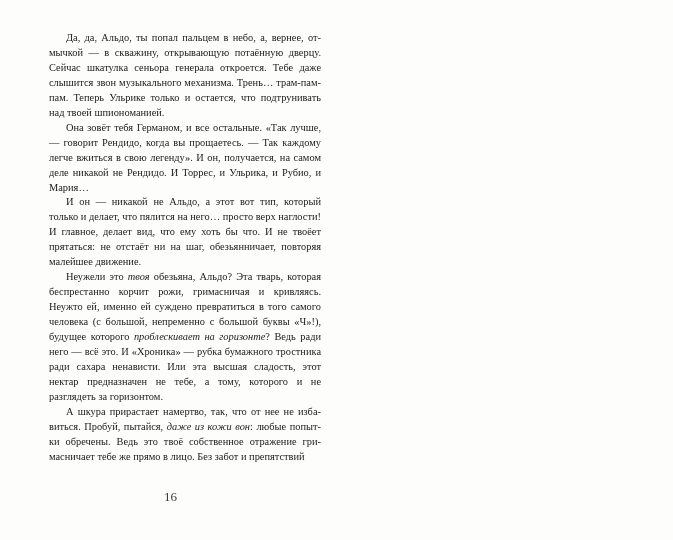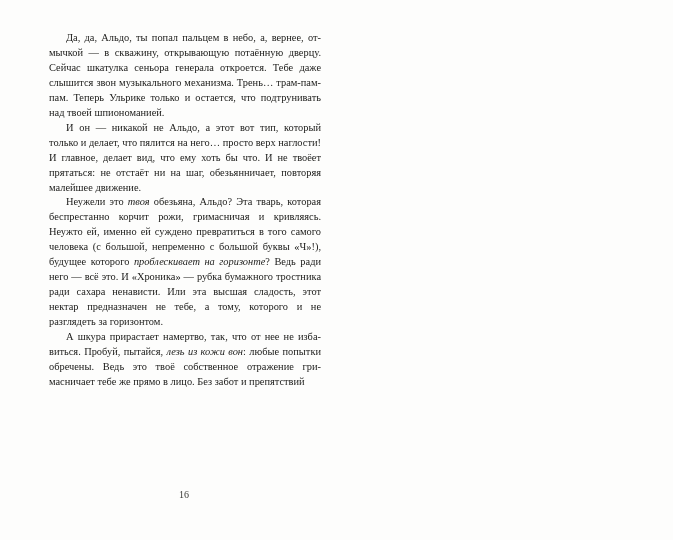--- a/index.html
+++ b/index.html
@@ -62,42 +62,42 @@
     margin: 0;
     text-indent: 17px;
   }
 
   .textblock i,
   .footnotes i {
   }
 
   .pagenum {
     position: absolute;
-    font-size: 10px;
+    font-size: 13px;
     color: #3a3a36;
-    text-align: center;
     width: 40px;
   }
 
   .pagenum-left {
     left: 164px;
     top: 489px;
   }
 </style>
 </head>
 <body>
 
 <div id="spread">
 
   <div class="page page-left">
     <div class="textblock" id="left-body">
         <p><span>Да, да, Альдо, ты попал пальцем в небо, а, вернее, от­мычкой — в скважину, открывающую потаённую дверцу. Сейчас шкатулка сеньора генерала откроется. Тебе даже слышится звон музыкального механизма. Трень… трам-пам-пам. Теперь Ульрике только и остается, что подтру­нивать над твоей шпиономанией.</span></p>
+        <p><span>Она зовёт тебя Германом, и все остальные. «Так луч­ше, — говорит Рендидо, когда вы прощаетесь. — Так каж­дому легче вжиться в свою легенду». И он, получается, на самом деле никакой не Рендидо. И Торрес, и Ульрика, и Рубио, и Мария…</span></p>
         <p><span>И он — никакой не Альдо, а этот вот тип, который только и делает, что пялится на него… просто верх нагло­сти! И главное, делает вид, что ему хоть бы что. И не твоё­ет прятаться: не отстаёт ни на шаг, обезьянничает, повто­ряя малейшее движение.</span></p>
         <p><span>Неужели это </span><i>твоя</i><span> обезьяна, Альдо? Эта тварь, кото­рая беспрестанно корчит рожи, гримасничая и кривля­ясь. Неужто ей, именно ей суждено превратиться в того самого человека (с большой, непременно с большой бук­вы «Ч»!), будущее которого </span><i>проблескивает на горизонте</i><span>? Ведь ради него — всё это. И «Хроника» — рубка бумажно­го тростника ради сахара ненависти. Или эта высшая сла­дость, этот нектар предназначен не тебе, а тому, которого и не разглядеть за горизонтом.</span></p>
-        <p><span>А шкура прирастает намертво, так, что от нее не изба­виться. Пробуй, пытайся, </span><i>лезь из кожи вон</i><span>: любые попыт­ки обречены. Ведь это твоё собственное отражение гри­масничает тебе же прямо в лицо. Без забот и препятствий</span></p>
+        <p><span>А шкура прирастает намертво, так, что от нее не изба­виться. Пробуй, пытайся, </span><i>даже из кожи вон</i><span>: любые попыт­ки обречены. Ведь это твоё собственное отражение гри­масничает тебе же прямо в лицо. Без забот и препятствий</span></p>
       </div>
     <div class="pagenum pagenum-left">16</div>
   </div>
 
   <div class="page page-right">
     
 
     
 
     

